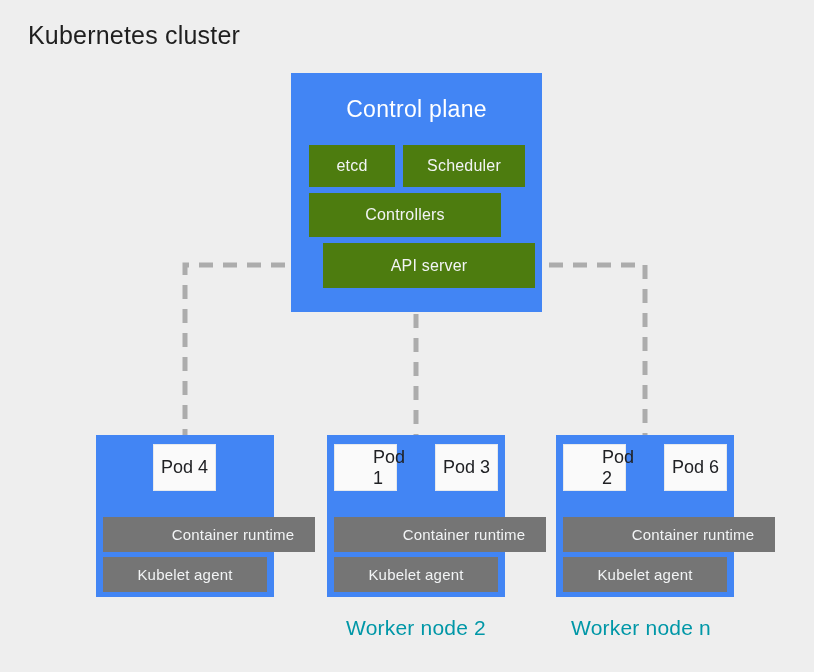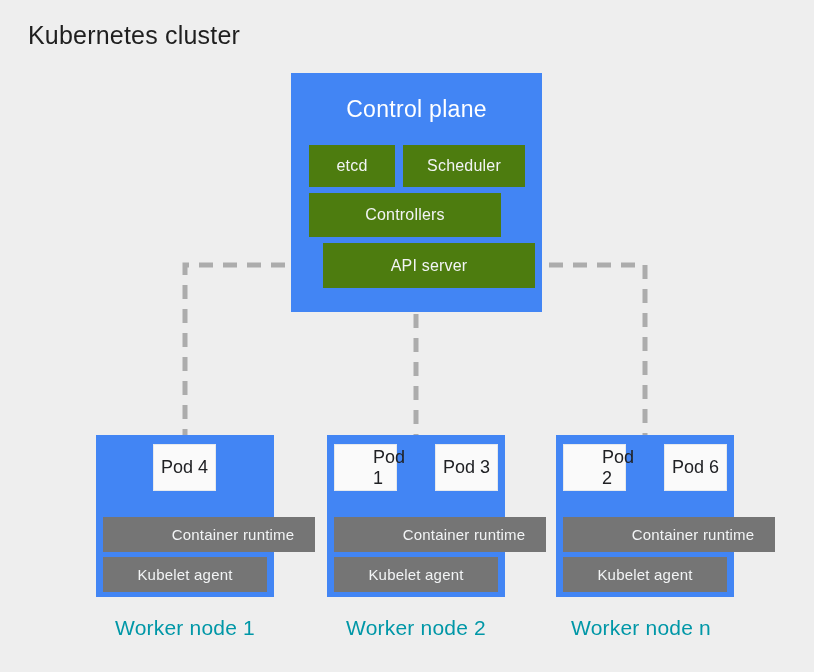--- a/index.html
+++ b/index.html
@@ -94,21 +94,20 @@
     <div class="cp-box cp-scheduler">Scheduler</div>
     <div class="cp-box cp-controllers">Controllers</div>
     <div class="cp-box cp-apiserver">API server</div>
   </div>
 
   <div class="worker-node wn-1">
     <div class="pod pod-single">Pod 4</div>
     <div class="wn-box wn-runtime">Container runtime</div>
     <div class="wn-box wn-kubelet">Kubelet agent</div>
   </div>
-  <div class="wn-label wn-label-1">Worker node 1</div>
 
   <div class="worker-node wn-2">
     <div class="pod pod-left">Pod 1</div>
     <div class="pod pod-right">Pod 3</div>
     <div class="wn-box wn-runtime">Container runtime</div>
     <div class="wn-box wn-kubelet">Kubelet agent</div>
   </div>
   <div class="wn-label wn-label-2">Worker node 2</div>
 
   <div class="worker-node wn-3">

